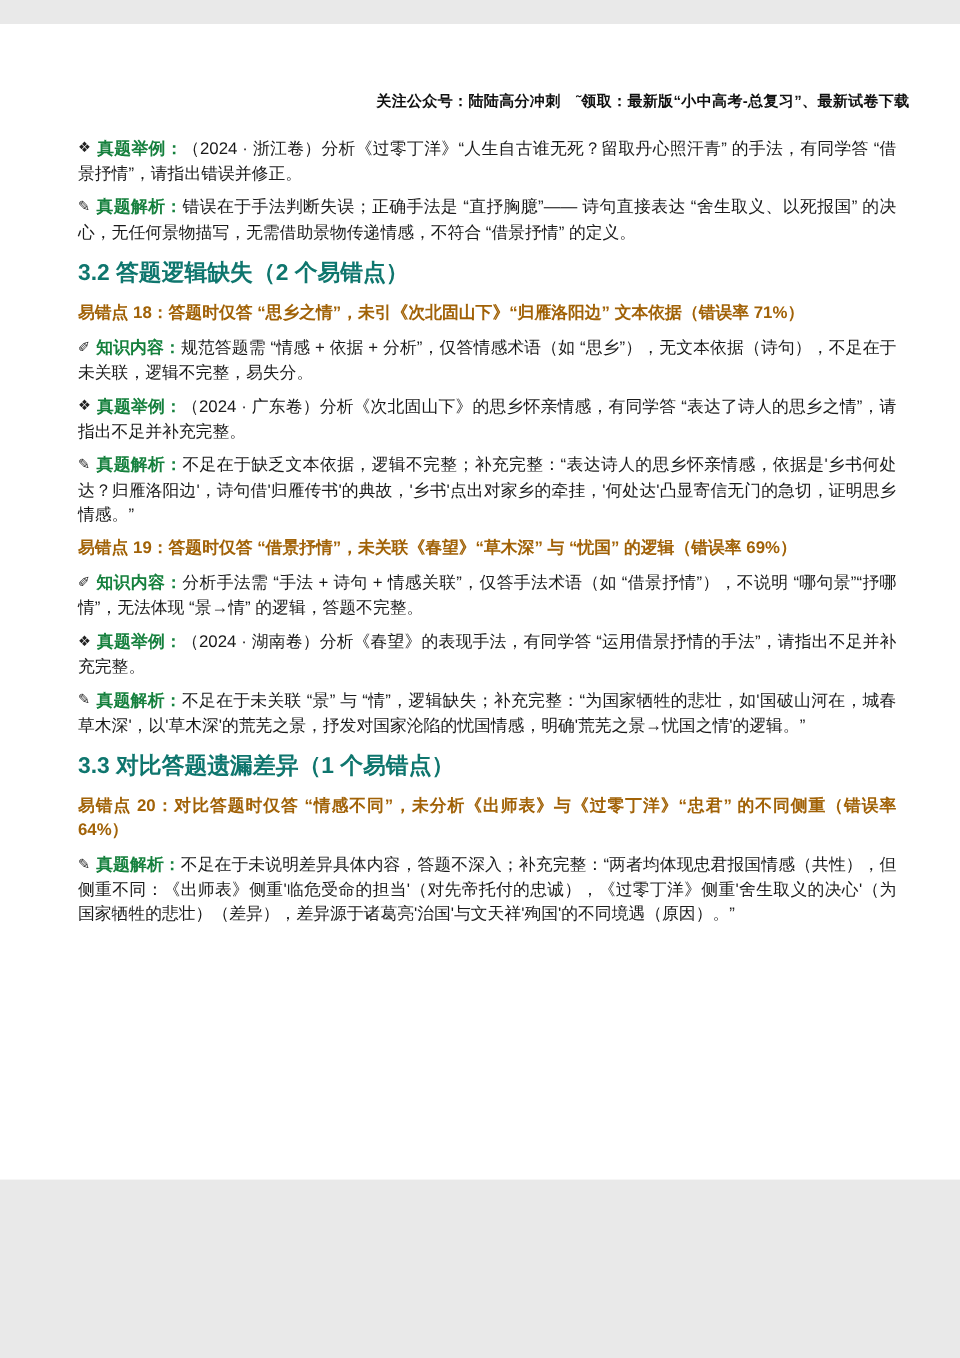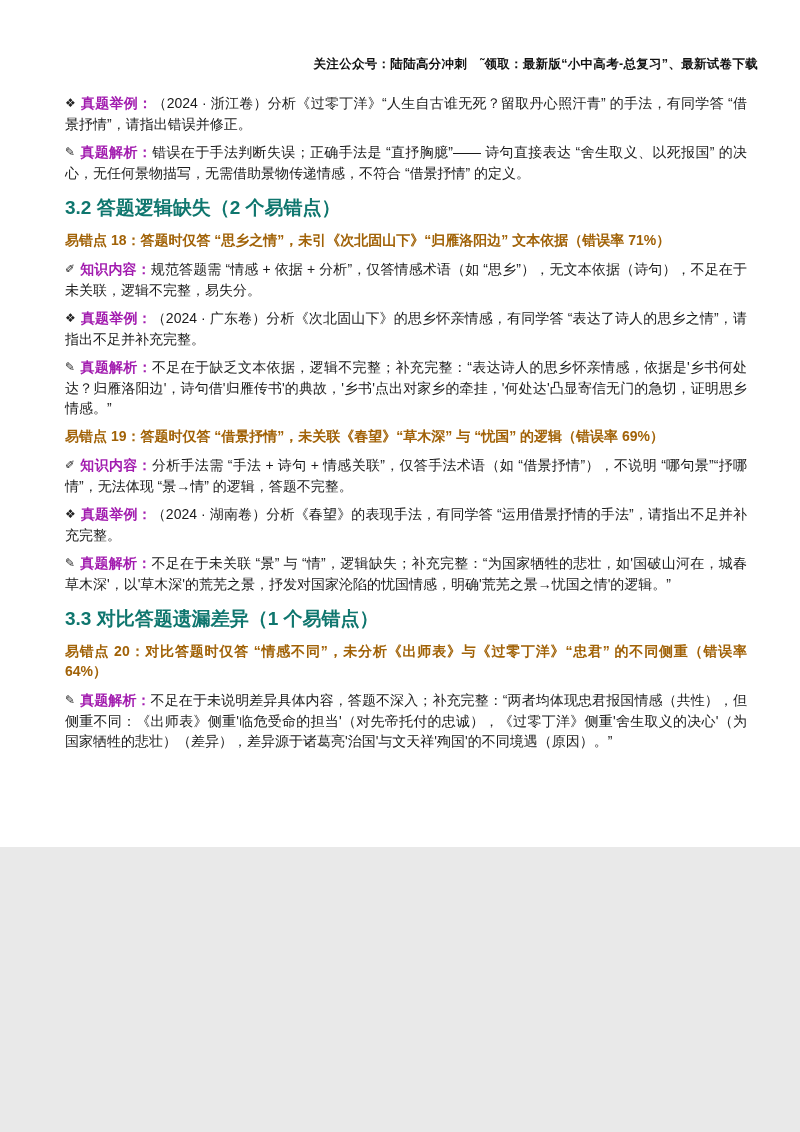--- a/index.html
+++ b/index.html
@@ -3,24 +3,25 @@
 <meta charset="utf-8">
 <style>
   html, body { margin: 0; padding: 0; }
   body {
     width: 800px; height: 1132px;
     background: #e9e9e9;
     font-family: "Liberation Sans", "DejaVu Sans", sans-serif;
   }
   .page {
     position: relative;
-    width: 800px; height: 847px;
+    width: 800px; height: 963px;
     background: #ffffff;
     color: #1a1a1a;
     overflow: hidden;
+    margin-top: 20px;
   }
   .doc-header {
     position: absolute;
     top: 56px; left: 65px; right: 42px;
     text-align: right;
     font-size: 12.5px;
     font-weight: bold;
     color: #111;
     letter-spacing: 0.3px;
     white-space: nowrap;
@@ -29,21 +30,21 @@
     position: absolute;
     top: 93px; left: 65px; width: 682px;
   }
   p.para {
     font-size: 14px;
     line-height: 20px;
     text-align: justify;
     margin: 0 0 8px 0;
     color: #1a1a1a;
   }
-  .label { font-weight: bold; color: #a21caf; }
+  .label { font-weight: bold; color: #15803d; }
   .icon {
     display: inline-block;
     margin-right: 5px;
     font-size: 12px;
     color: #222;
     transform: translateY(-1px);
   }
   h2.section-title {
     font-size: 19px;
     font-weight: bold;

